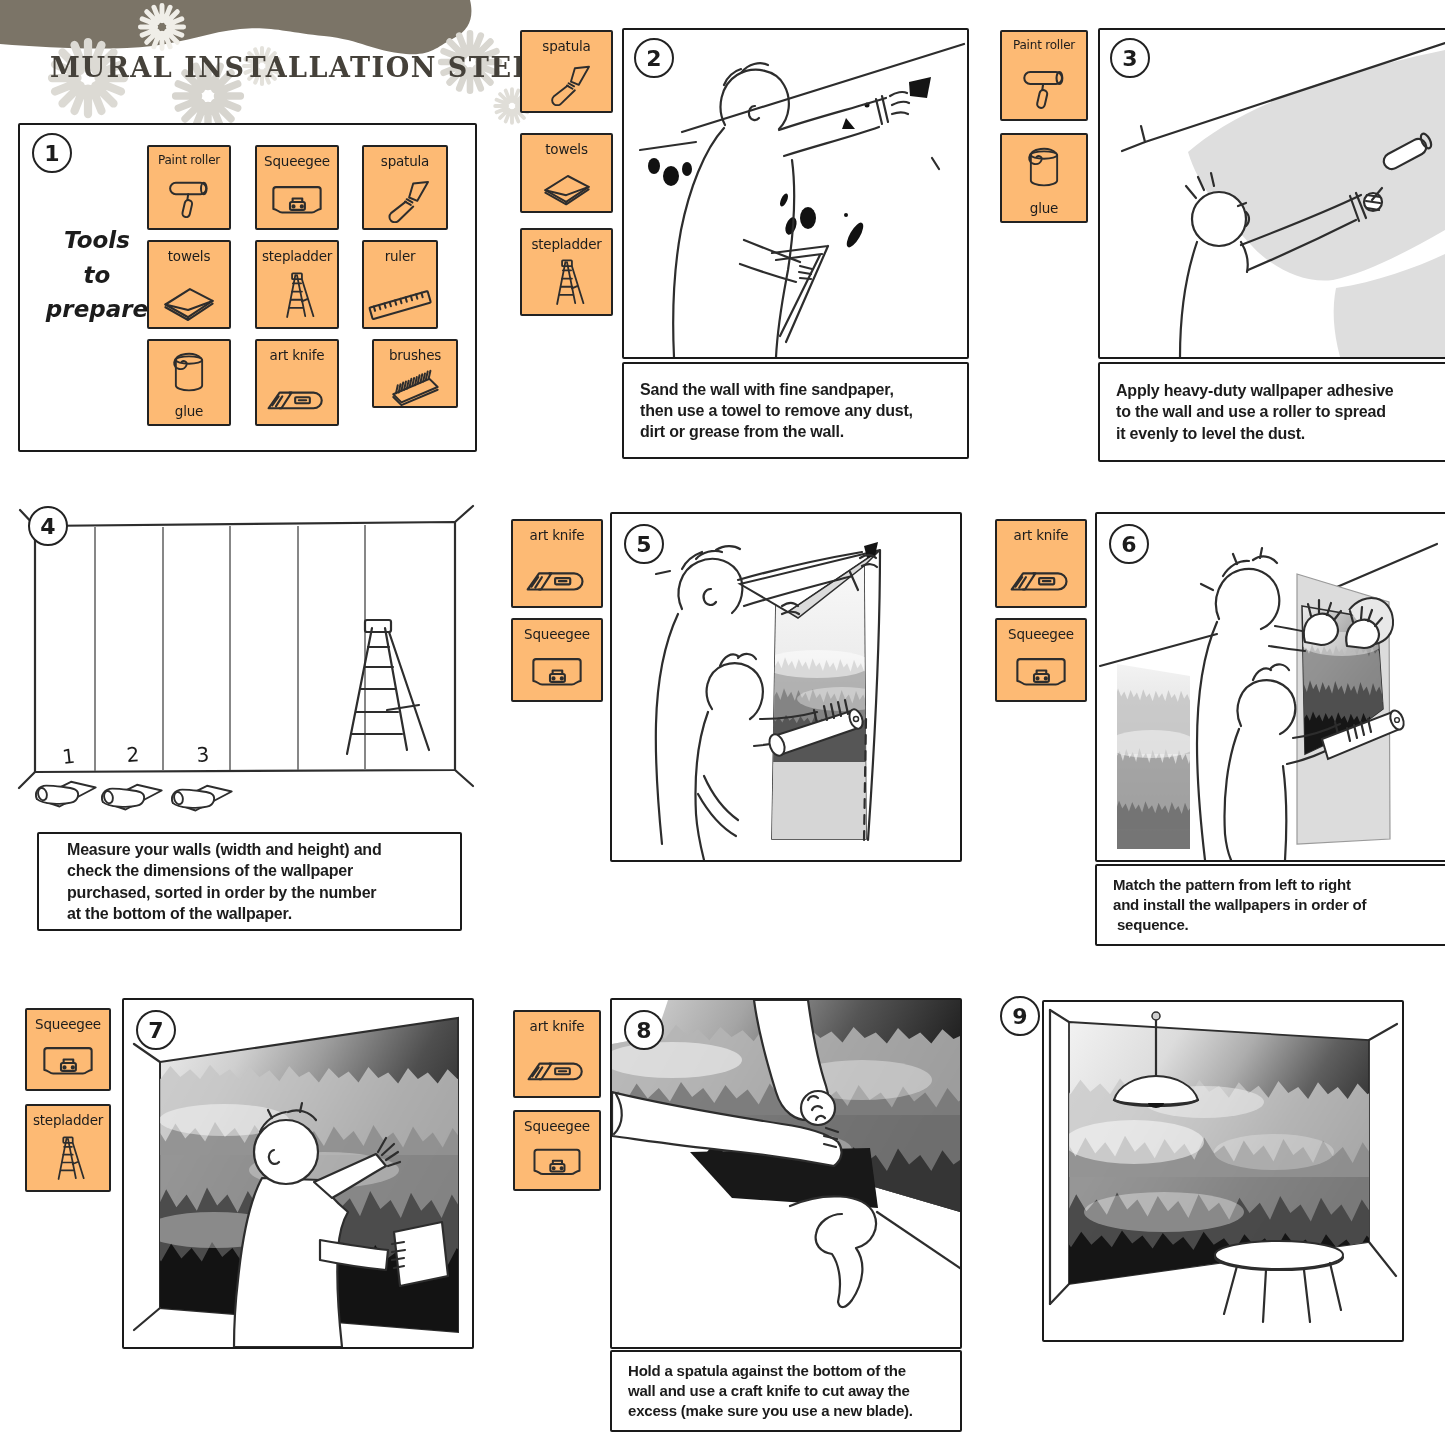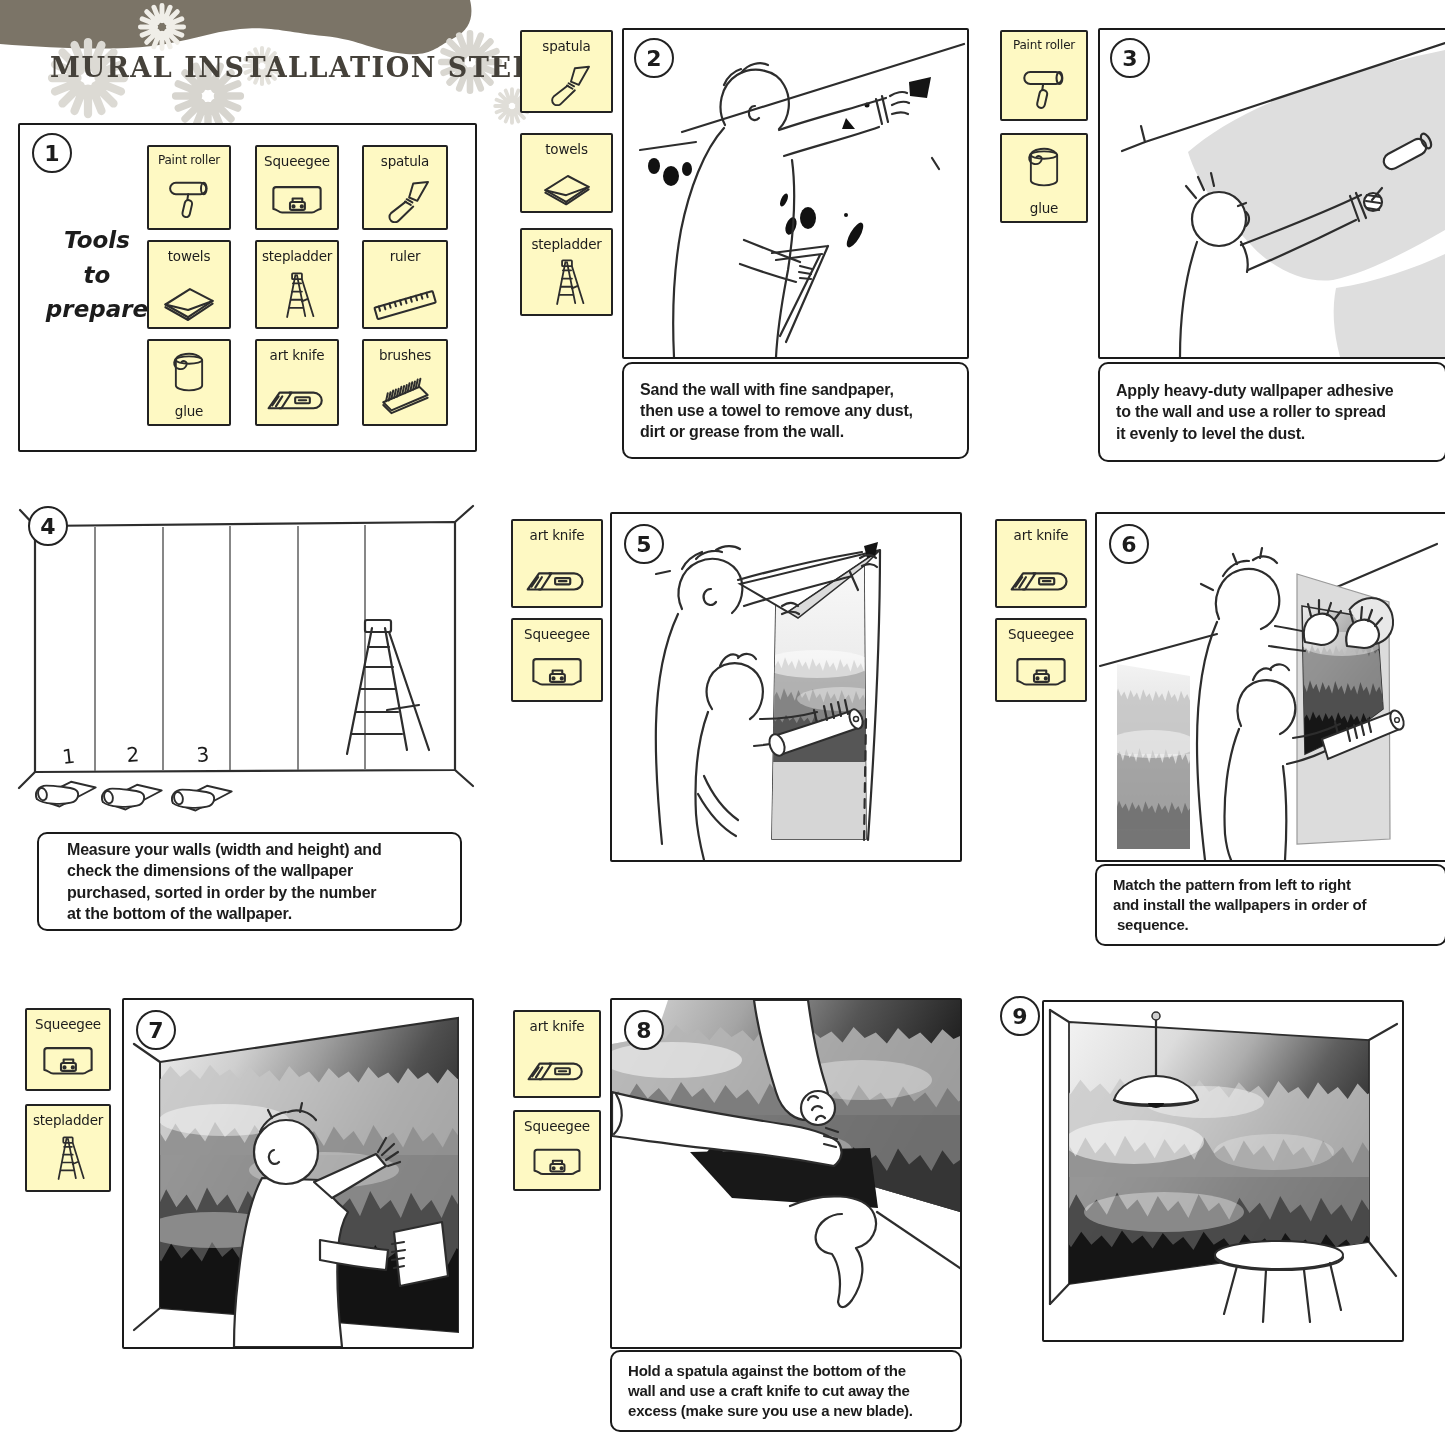--- a/index.html
+++ b/index.html
@@ -7,33 +7,33 @@
         font-family:"DejaVu Sans",sans-serif;color:#1c1c1c;}
   .abs{position:absolute;}
   
   .band-svg{position:absolute;left:0;top:0;}
   .title{position:absolute;left:50px;top:52px;width:420px;
          font-family:"DejaVu Serif",serif;font-weight:700;font-size:27px;letter-spacing:1.5px;
          color:#45413a;white-space:nowrap;}
   
   .panel{position:absolute;border:2.5px solid #1a1a1a;background:#fff;border-radius:2px;}
   .panel > svg.art{position:absolute;left:0;top:0;width:100%;height:100%;}
-  .caption{position:absolute;border:2.5px solid #1a1a1a;background:#fff;border-radius:10px;
+  .caption{position:absolute;border:2.5px solid #1a1a1a;background:#fff;border-radius:2px;
            font-family:"Liberation Sans",sans-serif;font-weight:700;font-size:15px;
            letter-spacing:-0.2px;line-height:1.33;display:flex;align-items:center;}
   .caption .ctext{white-space:pre-wrap;padding:4px 8px 4px 16px;}
   .cap-wide{font-size:16px;}
   .cap-s4 .ctext{padding-left:28px;}
   .cap-s9{font-size:14.5px;}
   
   .num{position:absolute;width:36px;height:36px;border:2.5px solid #222;border-radius:50%;
        background:#fff;display:flex;align-items:center;justify-content:center;
        font-size:22px;font-weight:700;z-index:5;}
   
-  .tbox{position:absolute;border:2.5px solid #222;background:#fef9c3;border-radius:2px;
+  .tbox{position:absolute;border:2.5px solid #222;background:#fdba74;border-radius:2px;
         display:flex;flex-direction:column;align-items:center;justify-content:space-between;
         padding:6px 2px 5px 2px;box-sizing:border-box;}
   .tbox.rev{flex-direction:column-reverse;}
   .tlabel{font-size:13.5px;letter-spacing:-0.2px;white-space:nowrap;}
   .ticon{flex:0 0 auto;}
   
   .tools-label{position:absolute;left:22px;top:98px;width:110px;text-align:center;
                font-size:23px;font-weight:700;line-height:1.5;white-space:pre-line;font-style:italic;}
   
   .ink{stroke:#2d2d2d;stroke-width:2.2;fill:none;stroke-linecap:round;stroke-linejoin:round;}
@@ -153,39 +153,39 @@
       <svg class="ticon" viewBox="0 0 64 48" style="width:58px;height:44px">
           <use href="#i-towel"></use>
         </svg>
     </div>
     <div class="tbox" style="left:235px;top:115px;width:84px;height:89px">
       <span class="tlabel">stepladder</span>
       <svg class="ticon" viewBox="0 0 56 64" style="width:46px;height:56px">
           <use href="#i-ladder"></use>
         </svg>
     </div>
-    <div class="tbox" style="left:342px;top:115px;width:86px;height:89px">
+    <div class="tbox" style="left:342px;top:115px;width:76px;height:89px">
       <span class="tlabel">ruler</span>
       <svg class="ticon" viewBox="0 0 72 44" style="width:66px;height:42px">
           <use href="#i-ruler"></use>
         </svg>
     </div>
     <div class="tbox rev" style="left:127px;top:214px;width:84px;height:87px">
       <span class="tlabel">glue</span>
       <svg class="ticon" viewBox="0 0 56 60" style="width:46px;height:54px">
           <use href="#i-glue"></use>
         </svg>
     </div>
     <div class="tbox" style="left:235px;top:214px;width:84px;height:87px">
       <span class="tlabel">art knife</span>
       <svg class="ticon" viewBox="0 0 72 40" style="width:66px;height:38px">
           <use href="#i-knife"></use>
         </svg>
     </div>
-    <div class="tbox" style="left:342px;top:214px;width:86px;height:87px">
+    <div class="tbox" style="left:352px;top:214px;width:86px;height:69px">
       <span class="tlabel">brushes</span>
       <svg class="ticon" viewBox="0 0 64 52" style="width:58px;height:48px">
           <use href="#i-brush"></use>
         </svg>
     </div>
   </div>
 
   <div class="tbox" style="left:520px;top:30px;width:93px;height:83px">
     <span class="tlabel">spatula</span>
     <svg class="ticon" viewBox="0 0 64 56" style="width:58px;height:44px">

